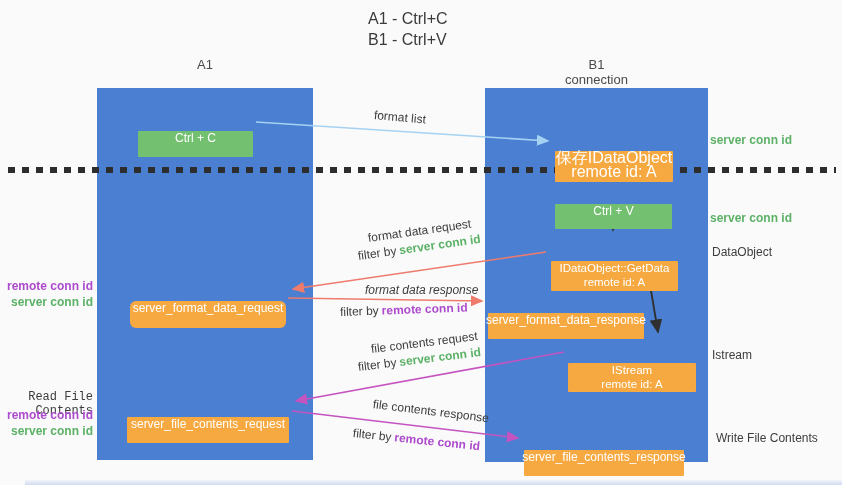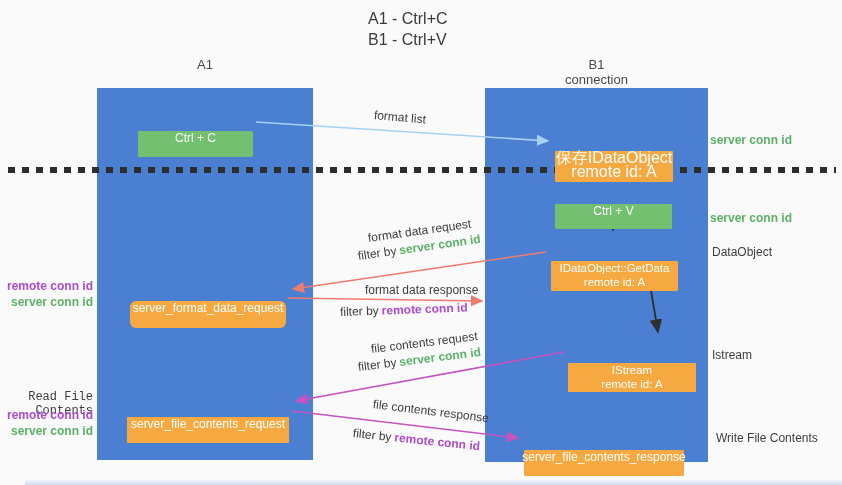--- a/index.html
+++ b/index.html
@@ -129,20 +129,23 @@
 
   <div class="box orange b-getdata">
     <div>IDataObject::GetData</div>
     <div>remote id: A</div>
   </div>
 
   <div class="box orange b-freq">
     <div>server_format_data_request</div>
   </div>
 
+  <div class="box orange b-fresp">
+    <div>server_format_data_response</div>
+  </div>
 
   <div class="box orange b-istream">
     <div>IStream</div>
     <div>remote id: A</div>
   </div>
 
   <div class="box orange b-cresp">
     <div>server_file_contents_response</div>
   </div>
 
@@ -150,21 +153,21 @@
     <div>server_file_contents_request</div>
   </div>
 
   <div class="alabel" style="left:374px; top:108px; transform:rotate(5deg);">format list</div>
 
   <div class="alabel" style="left:368px; top:231px; transform:rotate(-8deg);">format data request</div>
   <div class="alabel" style="left:358px; top:249px; transform:rotate(-8deg);">
     <span>filter by</span><span class="green">server conn id</span>
   </div>
 
-  <div class="alabel" style="left:365px; top:283px;">format data response</div>
+  <div class="alabel" style="left:365px; top:283px;font-style:italic;">format data response</div>
   <div class="alabel" style="left:340px; top:305px; transform:rotate(-2deg);">
     <span>filter by</span><span class="purple">remote conn id</span>
   </div>
 
   <div class="alabel" style="left:371px; top:342px; transform:rotate(-7deg);">file contents request</div>
   <div class="alabel" style="left:358px; top:360px; transform:rotate(-7deg);">
     <span>filter by</span><span class="green">server conn id</span>
   </div>
 
   <div class="alabel" style="left:373px; top:397px; transform:rotate(7deg);">file contents response</div>

